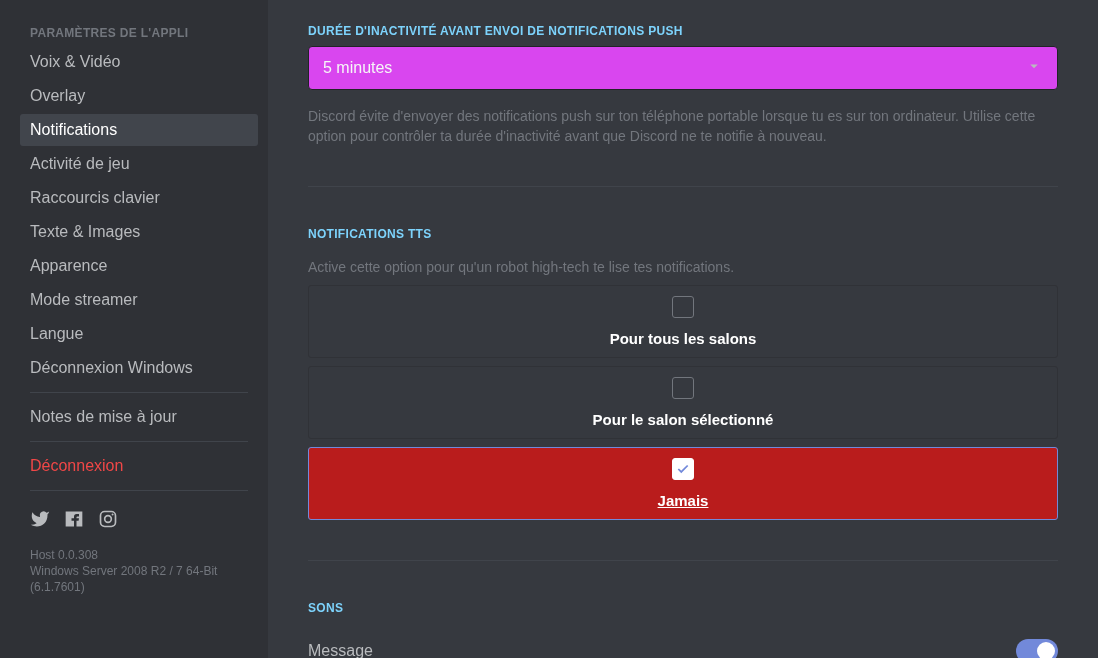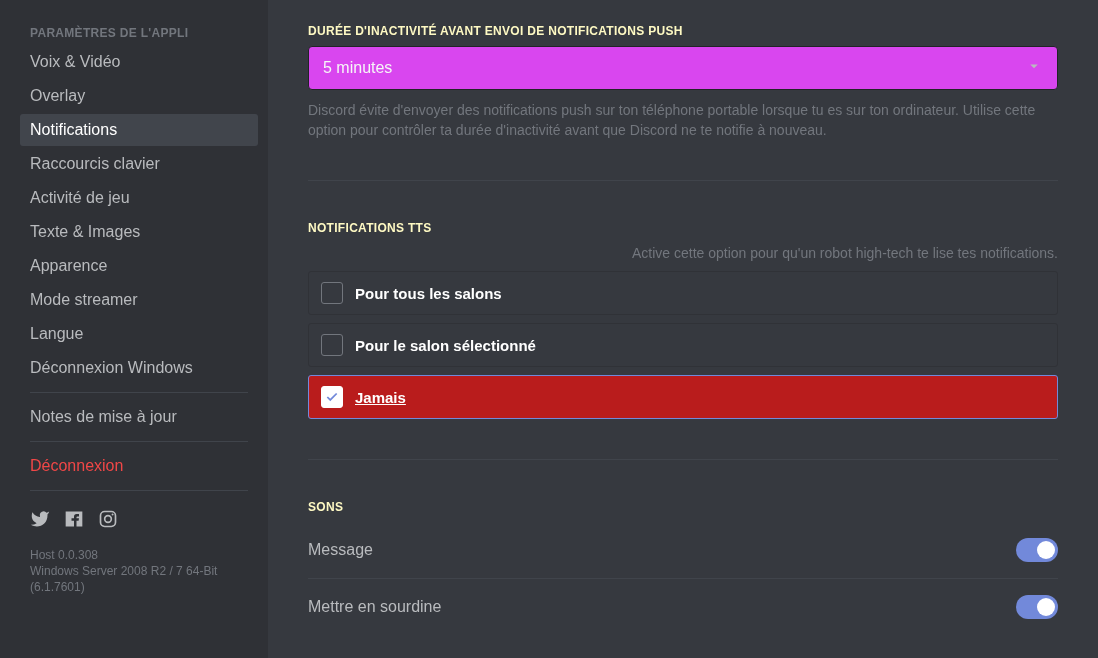--- a/index.html
+++ b/index.html
@@ -56,21 +56,21 @@
     color: #72767d;
     font-size: 12px;
     line-height: 16px;
   }
   .content {
     flex: 1;
     padding: 0 40px 20px 40px;
     overflow-y: auto;
   }
   .section-title {
-    color: #fef9c3;
+    color: #7dd3fc;
     font-size: 12px;
     font-weight: 700;
     text-transform: uppercase;
     margin-top: 24px;
     margin-bottom: 8px;
     letter-spacing: 0.3px;
   }
   .select-box {
     background: #d946ef;
     border: 1px solid #222427;
@@ -81,39 +81,40 @@
     align-items: center;
     color: #f6f6f7;
     font-size: 16px;
     cursor: pointer;
   }
   .select-box svg { fill: #b9bbbe; width: 18px; height: 18px; }
   .help-text {
     color: #72767d;
     font-size: 14px;
     line-height: 20px;
-    margin-top: 10px;
+    margin-top: 16px;
   }
   .divider {
     height: 1px;
     background: #40444b;
     margin: 40px 0;
   }
   .radio-option {
     display: flex;
     align-items: center;
     gap: 12px;
     padding: 10px 12px;
     border: 1px solid #303237;
     border-radius: 3px;
     margin-top: 8px;
     cursor: pointer;
     color: #fff;
     font-size: 15px;
     font-weight: 600;
+    flex-direction: column;
   }
   .radio-box {
     width: 22px;
     height: 22px;
     border: 1px solid #72767d;
     border-radius: 3px;
     display: flex;
     align-items: center;
     justify-content: center;
     flex-shrink: 0;
@@ -159,22 +160,22 @@
 </style>
 </head>
 <body>
 
 <div class="sidebar">
   <div class="sidebar-header">PARAMÈTRES DE L'APPLI</div>
 
   <div class="sidebar-item"><span>Voix &amp; Vidéo</span></div>
   <div class="sidebar-item"><span>Overlay</span></div>
   <div class="sidebar-item selected"><span>Notifications</span></div>
+  <div class="sidebar-item"><span>Activité de jeu</span></div>
   <div class="sidebar-item"><span>Raccourcis clavier</span></div>
-  <div class="sidebar-item"><span>Activité de jeu</span></div>
   <div class="sidebar-item"><span>Texte &amp; Images</span></div>
   <div class="sidebar-item"><span>Apparence</span></div>
   <div class="sidebar-item"><span>Mode streamer</span></div>
   <div class="sidebar-item"><span>Langue</span></div>
   <div class="sidebar-item"><span>Déconnexion Windows</span></div>
 
   <div class="sidebar-divider"></div>
   <div class="sidebar-item"><span>Notes de mise à jour</span></div>
   <div class="sidebar-divider"></div>
   <div class="sidebar-item logout"><span>Déconnexion</span></div>
@@ -207,21 +208,21 @@
     <span>5 minutes</span>
     <span><svg viewBox="0 0 24 24">
           <path d="M7 10l5 5 5-5z"></path>
         </svg></span>
   </div>
   <div class="help-text">Discord évite d'envoyer des notifications push sur ton téléphone portable lorsque tu es sur ton ordinateur. Utilise cette option pour contrôler ta durée d'inactivité avant que Discord ne te notifie à nouveau.</div>
 
   <div class="divider"></div>
 
   <div class="section-title">NOTIFICATIONS TTS</div>
-  <div class="help-text" style="margin-top:8px;text-align:right;">Active cette option pour qu'un robot high-tech te lise tes notifications.</div>
+  <div class="help-text" style="margin-top:16px;">Active cette option pour qu'un robot high-tech te lise tes notifications.</div>
 
   <div class="radio-option">
     <div class="radio-box"></div>
     <span>Pour tous les salons</span>
   </div>
   <div class="radio-option">
     <div class="radio-box"></div>
     <span>Pour le salon sélectionné</span>
   </div>
   <div class="radio-option selected">

